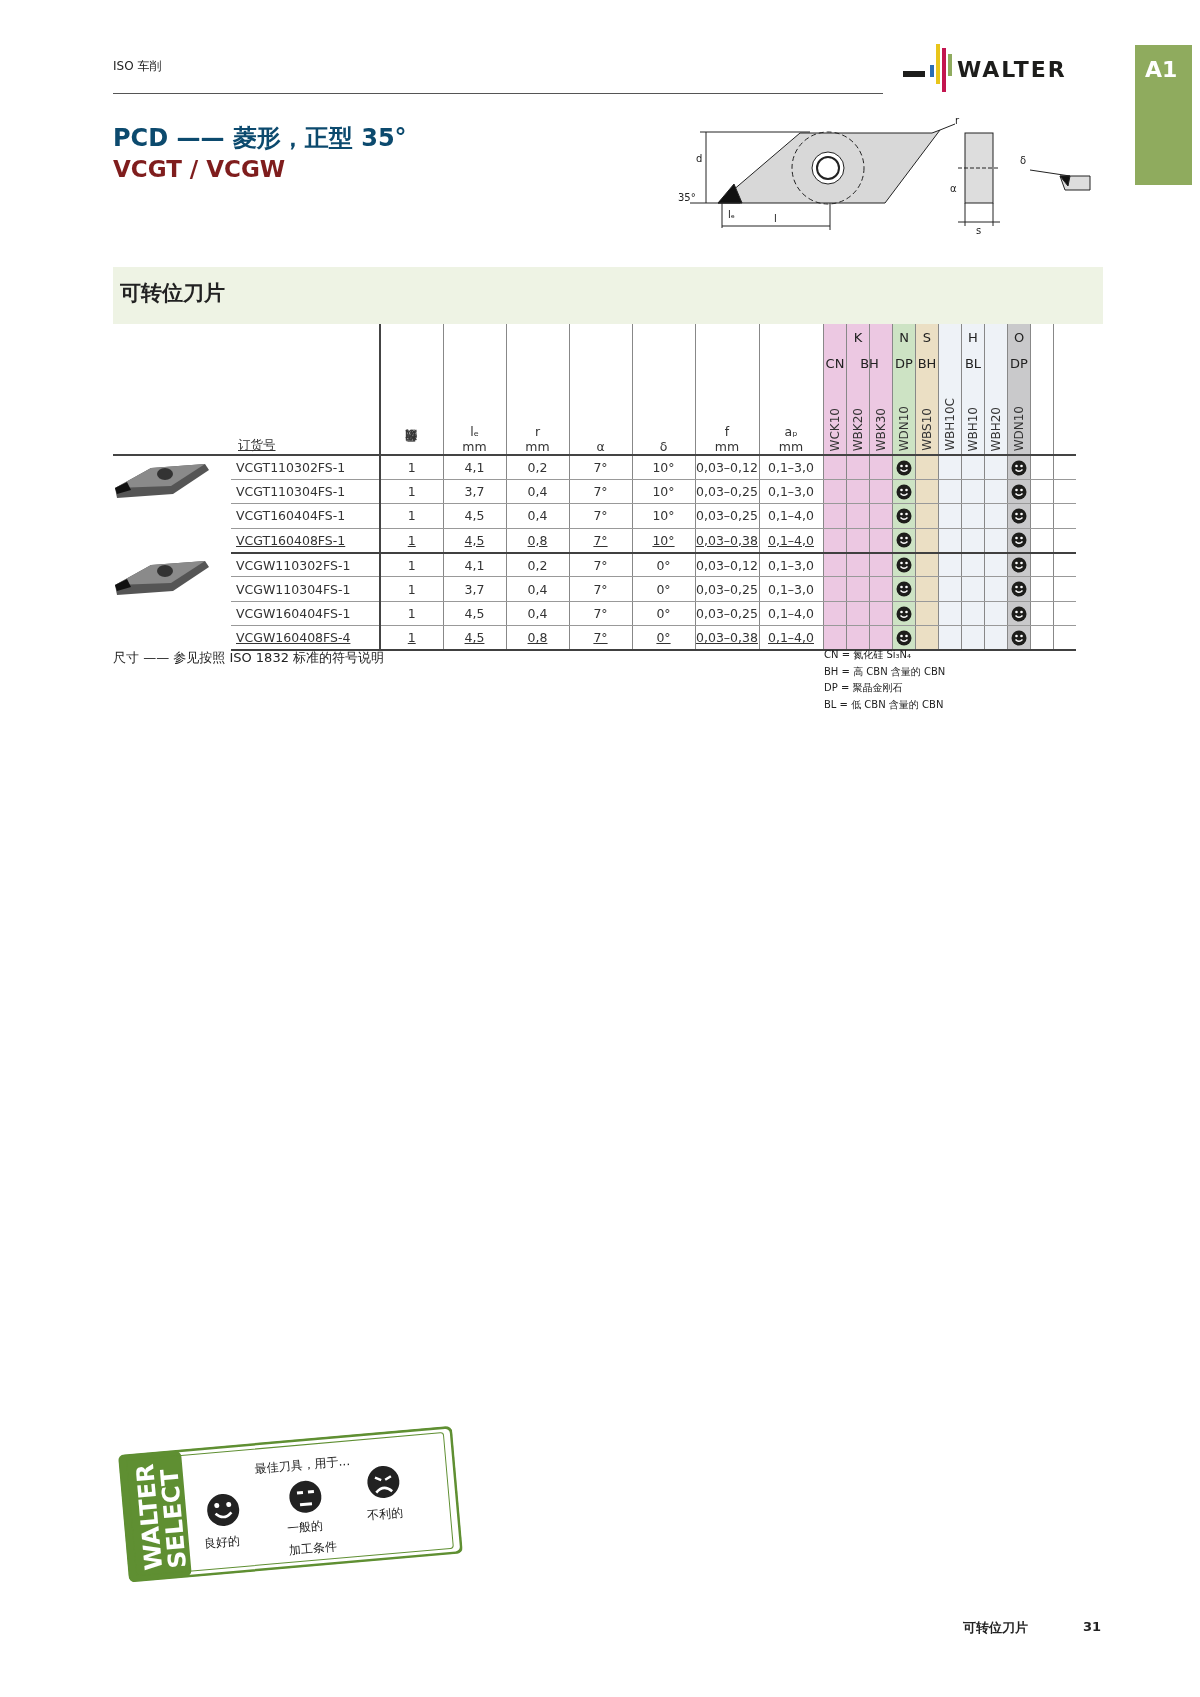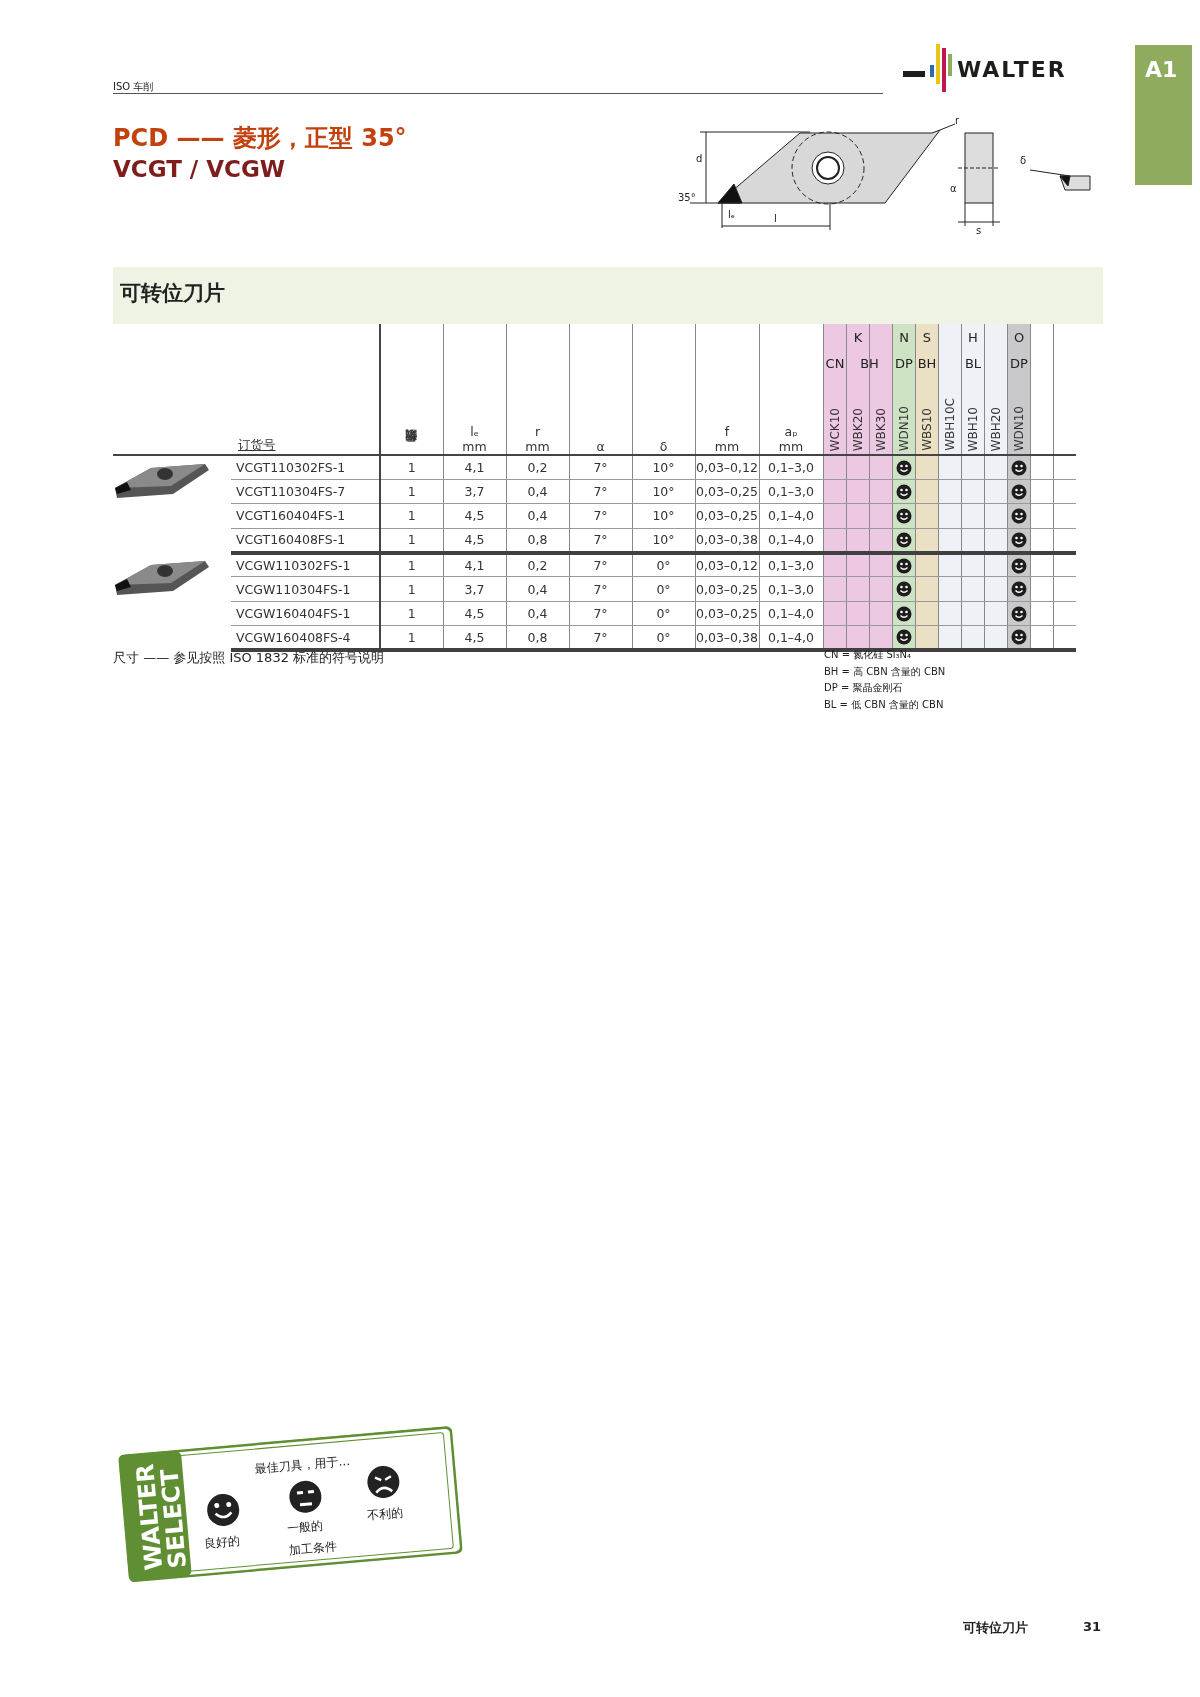--- a/index.html
+++ b/index.html
@@ -1,38 +1,38 @@
 <!DOCTYPE html>
 <html><head>
 <meta charset="utf-8">
 <style>
   * { box-sizing: border-box; margin: 0; padding: 0; }
   body { width: 1200px; height: 1697px; background: #fff; position: relative; font-family: "DejaVu Sans", sans-serif; color: #1d1d1b; overflow: hidden; }
   .abs { position: absolute; }
-  .section-label { left: 113px; top: 80px; font-size: 10px; color: #222; }
+  .section-label { left: 113px; top: 58px; font-size: 12px; color: #222; }
   .header-rule { left: 113px; top: 93px; width: 770px; height: 1px; background: #555; }
   .logo { left: 903px; top: 44px; width: 200px; height: 52px; }
   .tab-a1 { left: 1135px; top: 45px; width: 57px; height: 140px; background: #8fab5e; color: #fff; font-size: 22px; font-weight: bold; padding: 12px 0 0 10px; }
-  .title1 { left: 113px; top: 122px; font-size: 24px; font-weight: bold; color: #c2410c; }
+  .title1 { left: 113px; top: 122px; font-size: 24px; font-weight: bold; color: #0c4a6e; }
   .title2 { left: 113px; top: 156px; font-size: 23px; font-weight: bold; color: #7f1d1d; }
   .diagram { left: 670px; top: 118px; width: 440px; height: 120px; }
   .band { left: 113px; top: 267px; width: 990px; height: 57px; background: #eef3e4; }
   .band-title { left: 120px; top: 279px; font-size: 21px; font-weight: bold; color: #222; }
 
   table.main { position: absolute; left: 113px; top: 324px; border-collapse: collapse; font-size: 12.5px; color: #333; }
   table.main td, table.main th { padding: 0; text-align: center; font-weight: normal; }
   .hdr-row th { height: 131px; vertical-align: bottom; border-bottom: 2px solid #444; border-left: 1px solid #888; padding-bottom: 2px; }
   .hdr-row th.first { border-left: none; text-align: left; padding-left: 125px; text-decoration: underline; }
   .hdr-row th.thick { border-left: 2px solid #444; }
   .vtext { writing-mode: vertical-rl; transform: rotate(180deg); display: inline-block; font-size: 12px; }
   tr.data td { height: 24.4px; border-bottom: 1px solid #999; border-left: 1px solid #888; }
   tr.data td.img-cell { border-left: none; border-bottom: none; }
   tr.data td.code { text-align: left; padding-left: 5px; border-left: none; }
   tr.data td.thick { border-left: 2px solid #444; }
-  tr.group-end td { border-bottom: 4px solid #404040; }
+  tr.group-end td { border-bottom: 2px solid #404040; text-decoration: underline; }
   .c-k { background: #ecc8e2; }
   .c-n { background: #cde3c4; }
   .c-s { background: #ebdfc4; }
   .c-h { background: #eef2f7; }
   .c-o { background: #c9c9cb; }
   .grade-hdr { font-size: 13px; color: #222; }
   .smile { display: inline-block; width: 16px; height: 16px; vertical-align: middle; }
   .insert-img { width: 100px; height: 42px; display: block; margin: 4px 0 0 0; }
 
   .footnote { left: 113px; top: 649px; font-size: 13px; color: #222; }
@@ -209,21 +209,21 @@
         <td class="c-o"><svg class="smile" viewBox="0 0 16 16">
             <circle cx="8" cy="8" r="7.5" fill="#1d1d1b"></circle>
             <circle cx="5.5" cy="6" r="1.3" fill="#fff"></circle>
             <circle cx="10.5" cy="6" r="1.3" fill="#fff"></circle>
             <path d="M4.5 9.5 Q8 13 11.5 9.5" stroke="#fff" stroke-width="1.5" fill="none"></path>
           </svg></td>
         <td></td>
         <td></td>
       </tr>
       <tr class="data">
-        <td class="code">VCGT110304FS-7</td>
+        <td class="code">VCGT110304FS-1</td>
         <td class="thick">1</td>
         <td>3,7</td>
         <td>0,4</td>
         <td>7°</td>
         <td>10°</td>
         <td>0,03–0,25</td>
         <td>0,1–3,0</td>
         <td class="c-k"></td>
         <td class="c-k"></td>
         <td class="c-k"></td>

